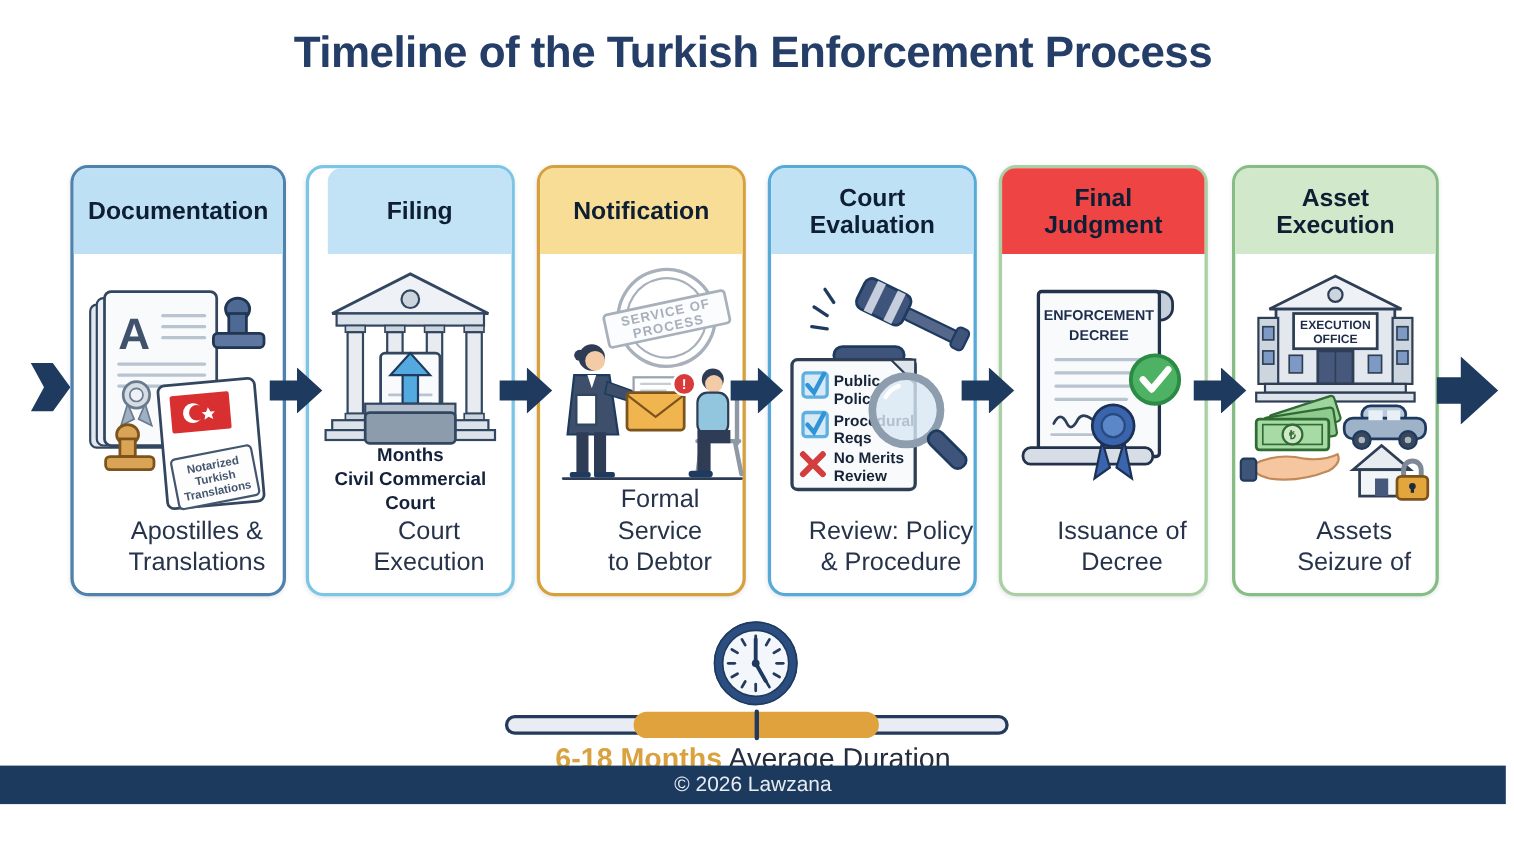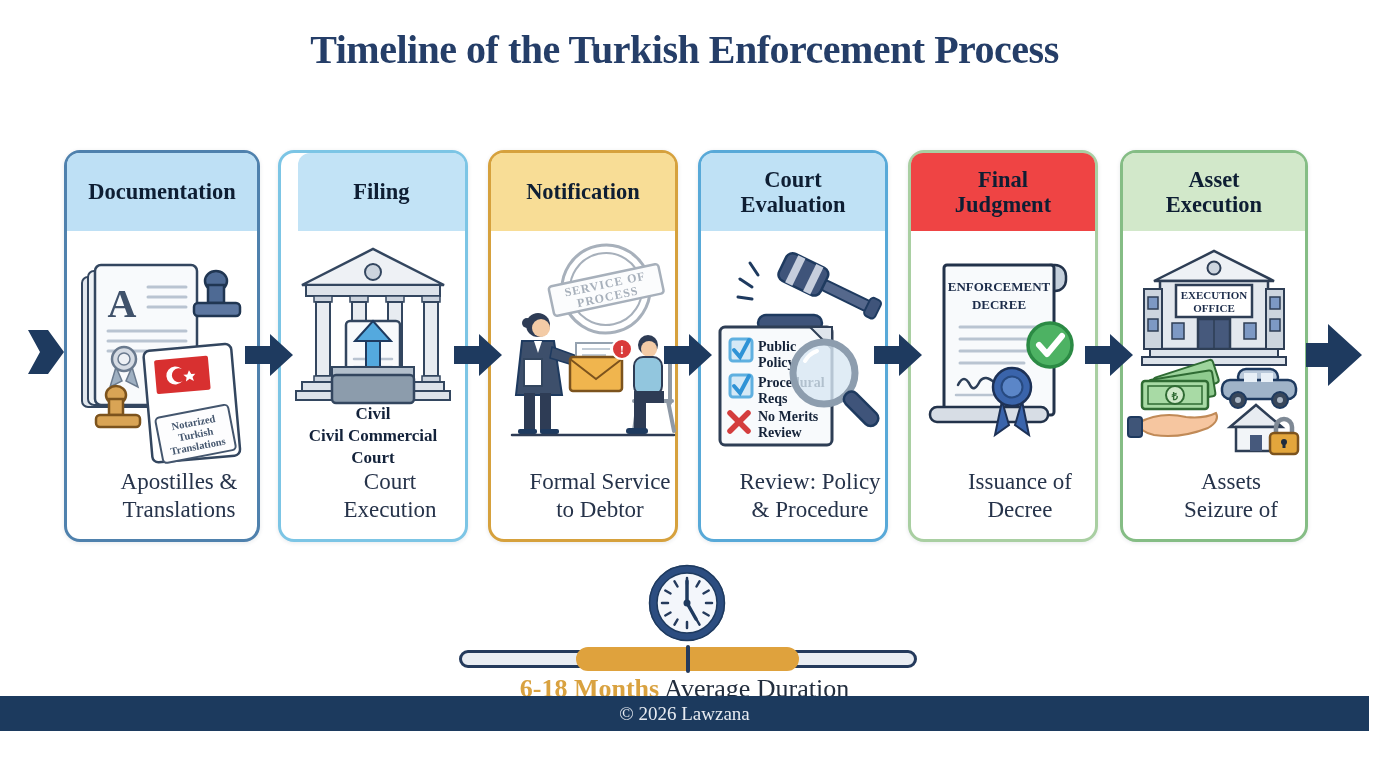--- a/index.html
+++ b/index.html
@@ -1,18 +1,18 @@
 <!DOCTYPE html>
 <html><head>
 <meta charset="utf-8">
 <style>
   html,body { margin:0; padding:0; background:#ffffff; }
   .canvas {
     position:relative; width:1369px; height:768px; overflow:hidden;
-    background:#ffffff; font-family:Liberation Serif, serif;
+    background:#ffffff; font-family:Liberation Sans, sans-serif;
   }
   svg { font-family:inherit; display:block; }
   .title {
     position:absolute; top:26px; left:0; width:100%;
     text-align:center; font-size:40px; font-weight:800;
     color:#253e68; letter-spacing:-0.5px;
   }
   .card {
     position:absolute; top:150px; height:392px; background:#ffffff;
     border-style:solid; border-width:3px; border-radius:16px;
@@ -166,21 +166,21 @@
         </g>
         <rect x="88" y="104" width="14" height="28" fill="#54a9de" stroke="#1e3a5f" stroke-width="2"></rect>
         <polygon points="77,106 95,86 113,106" fill="#54a9de" stroke="#1e3a5f" stroke-width="2"></polygon>
       </g>
       <g>
         <rect x="54" y="132" width="82" height="10" fill="#b3bfcc" stroke="#33465f" stroke-width="2"></rect>
         <rect x="54" y="140" width="82" height="28" rx="4" fill="#8c9cac" stroke="#33465f" stroke-width="2.5"></rect>
       </g>
     </svg>
     <div class="sub-lines">
-      <div>Civil</div>
+      <div>Months</div>
       <div>Civil Commercial</div>
       <div>Court</div>
     </div>
     <div class="caption">
       <div>Court</div>
       <div>Execution</div>
     </div>
   </div>
 
   <svg class="arrow" style="left:454px; top:334px;" width="48" height="42" viewBox="0 0 48 42">

